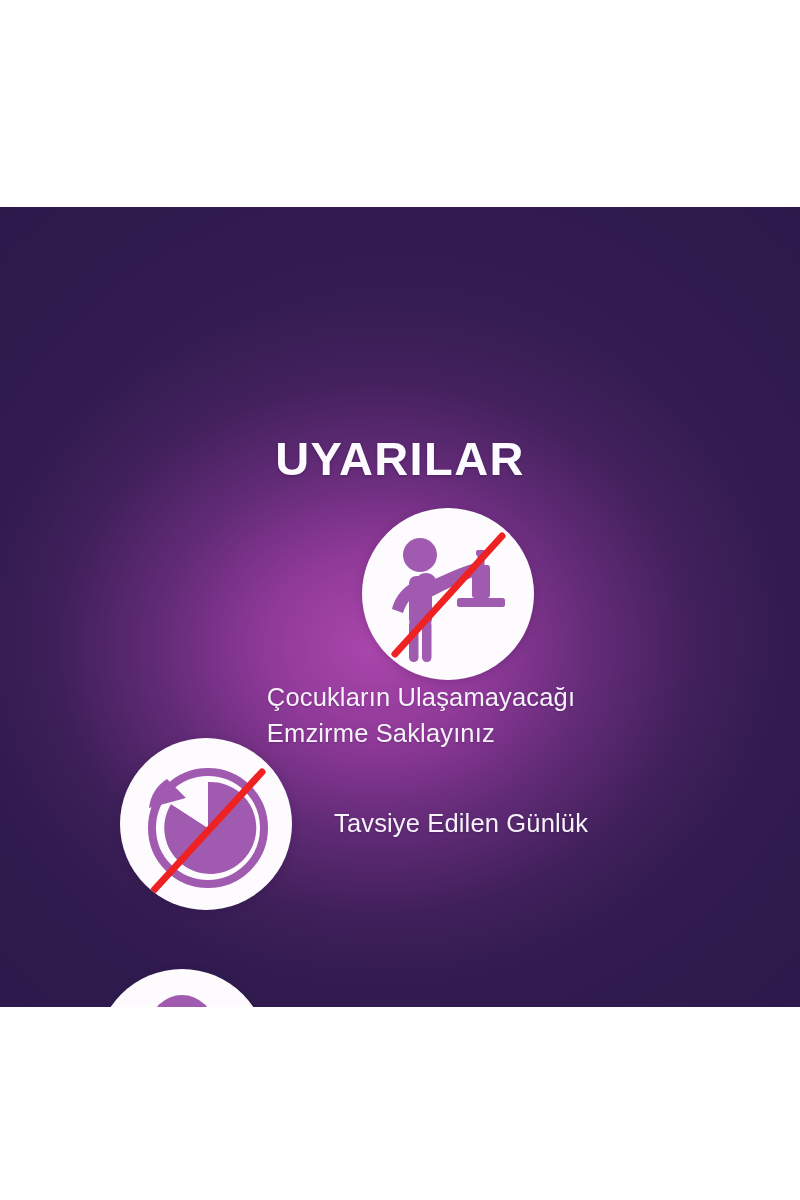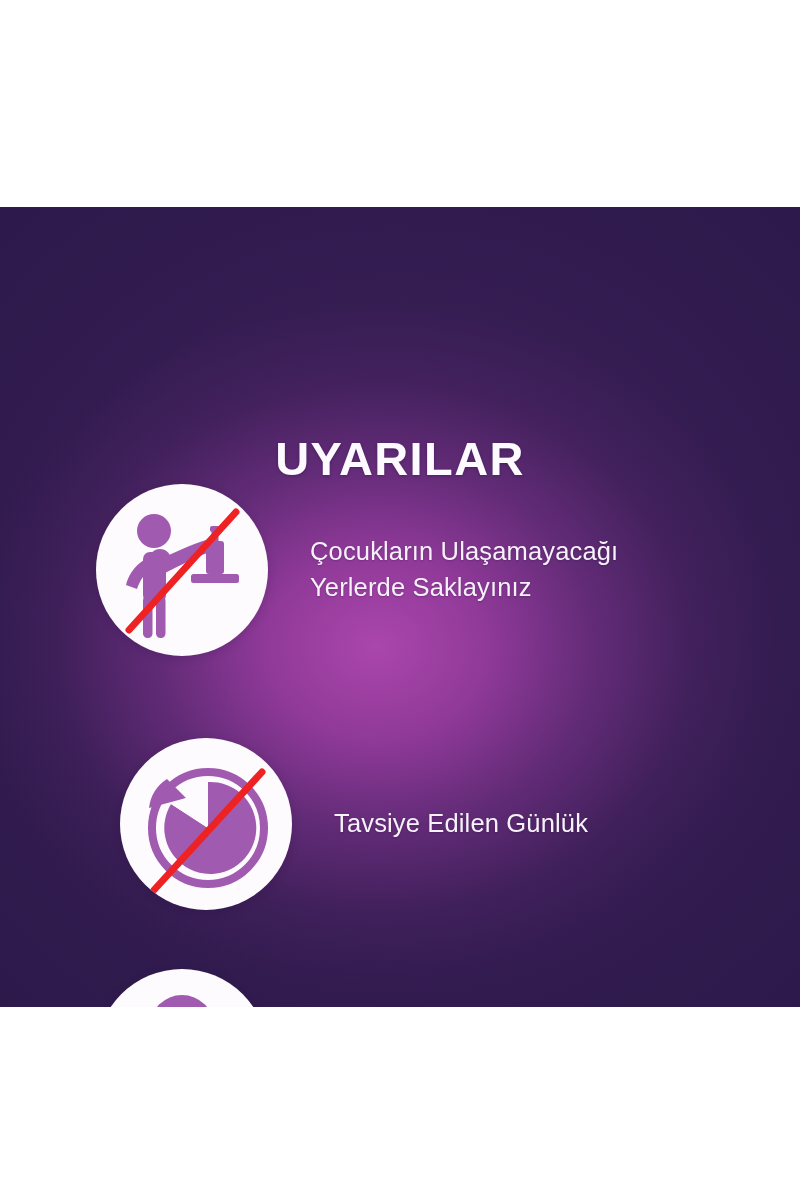--- a/index.html
+++ b/index.html
@@ -76,21 +76,21 @@
   }
 
   
   .row {
     position: absolute;
     left: 0;
     width: 800px;
     display: flex;
     align-items: center;
   }
-  .row-1 { top: 277px; }
+  .row-1 { top: 301px; flex-direction: column; }
   .row-2 { top: 531px; padding-left: 24px; }
   .row-3 { top: 762px; }
 
   .badge {
     position: relative;
     flex: 0 0 auto;
     margin-left: 96px;
     width: 172px;
     height: 172px;
     border-radius: 50%;
@@ -148,21 +148,21 @@
             <rect x="115.5" y="46" width="7" height="13" rx="2.5"></rect>
 
             <rect x="114" y="42" width="10" height="6" rx="2"></rect>
           </g>
 
           <line x1="33" y1="146" x2="140" y2="28" stroke="#ee2222" stroke-width="7" stroke-linecap="round"></line>
         </svg>
       </div>
       <div class="row-text">
         <span class="ln">Çocukların Ulaşamayacağı</span>
-        <span class="ln">Yerlerde Saklayınız</span>
+        <span class="ln">Emzirme Saklayınız</span>
       </div>
     </div>
 
     <div class="row row-2">
       <div class="badge">
         <svg viewBox="0 0 172 172" xmlns="http://www.w3.org/2000/svg" aria-hidden="true">
 
           <circle cx="88" cy="90" r="56" fill="none" stroke="#a05bb0" stroke-width="8"></circle>
 
           <path d="M88 90 L88 44 A46 46 0 1 1 51 66 Z" fill="#a05bb0"></path>

